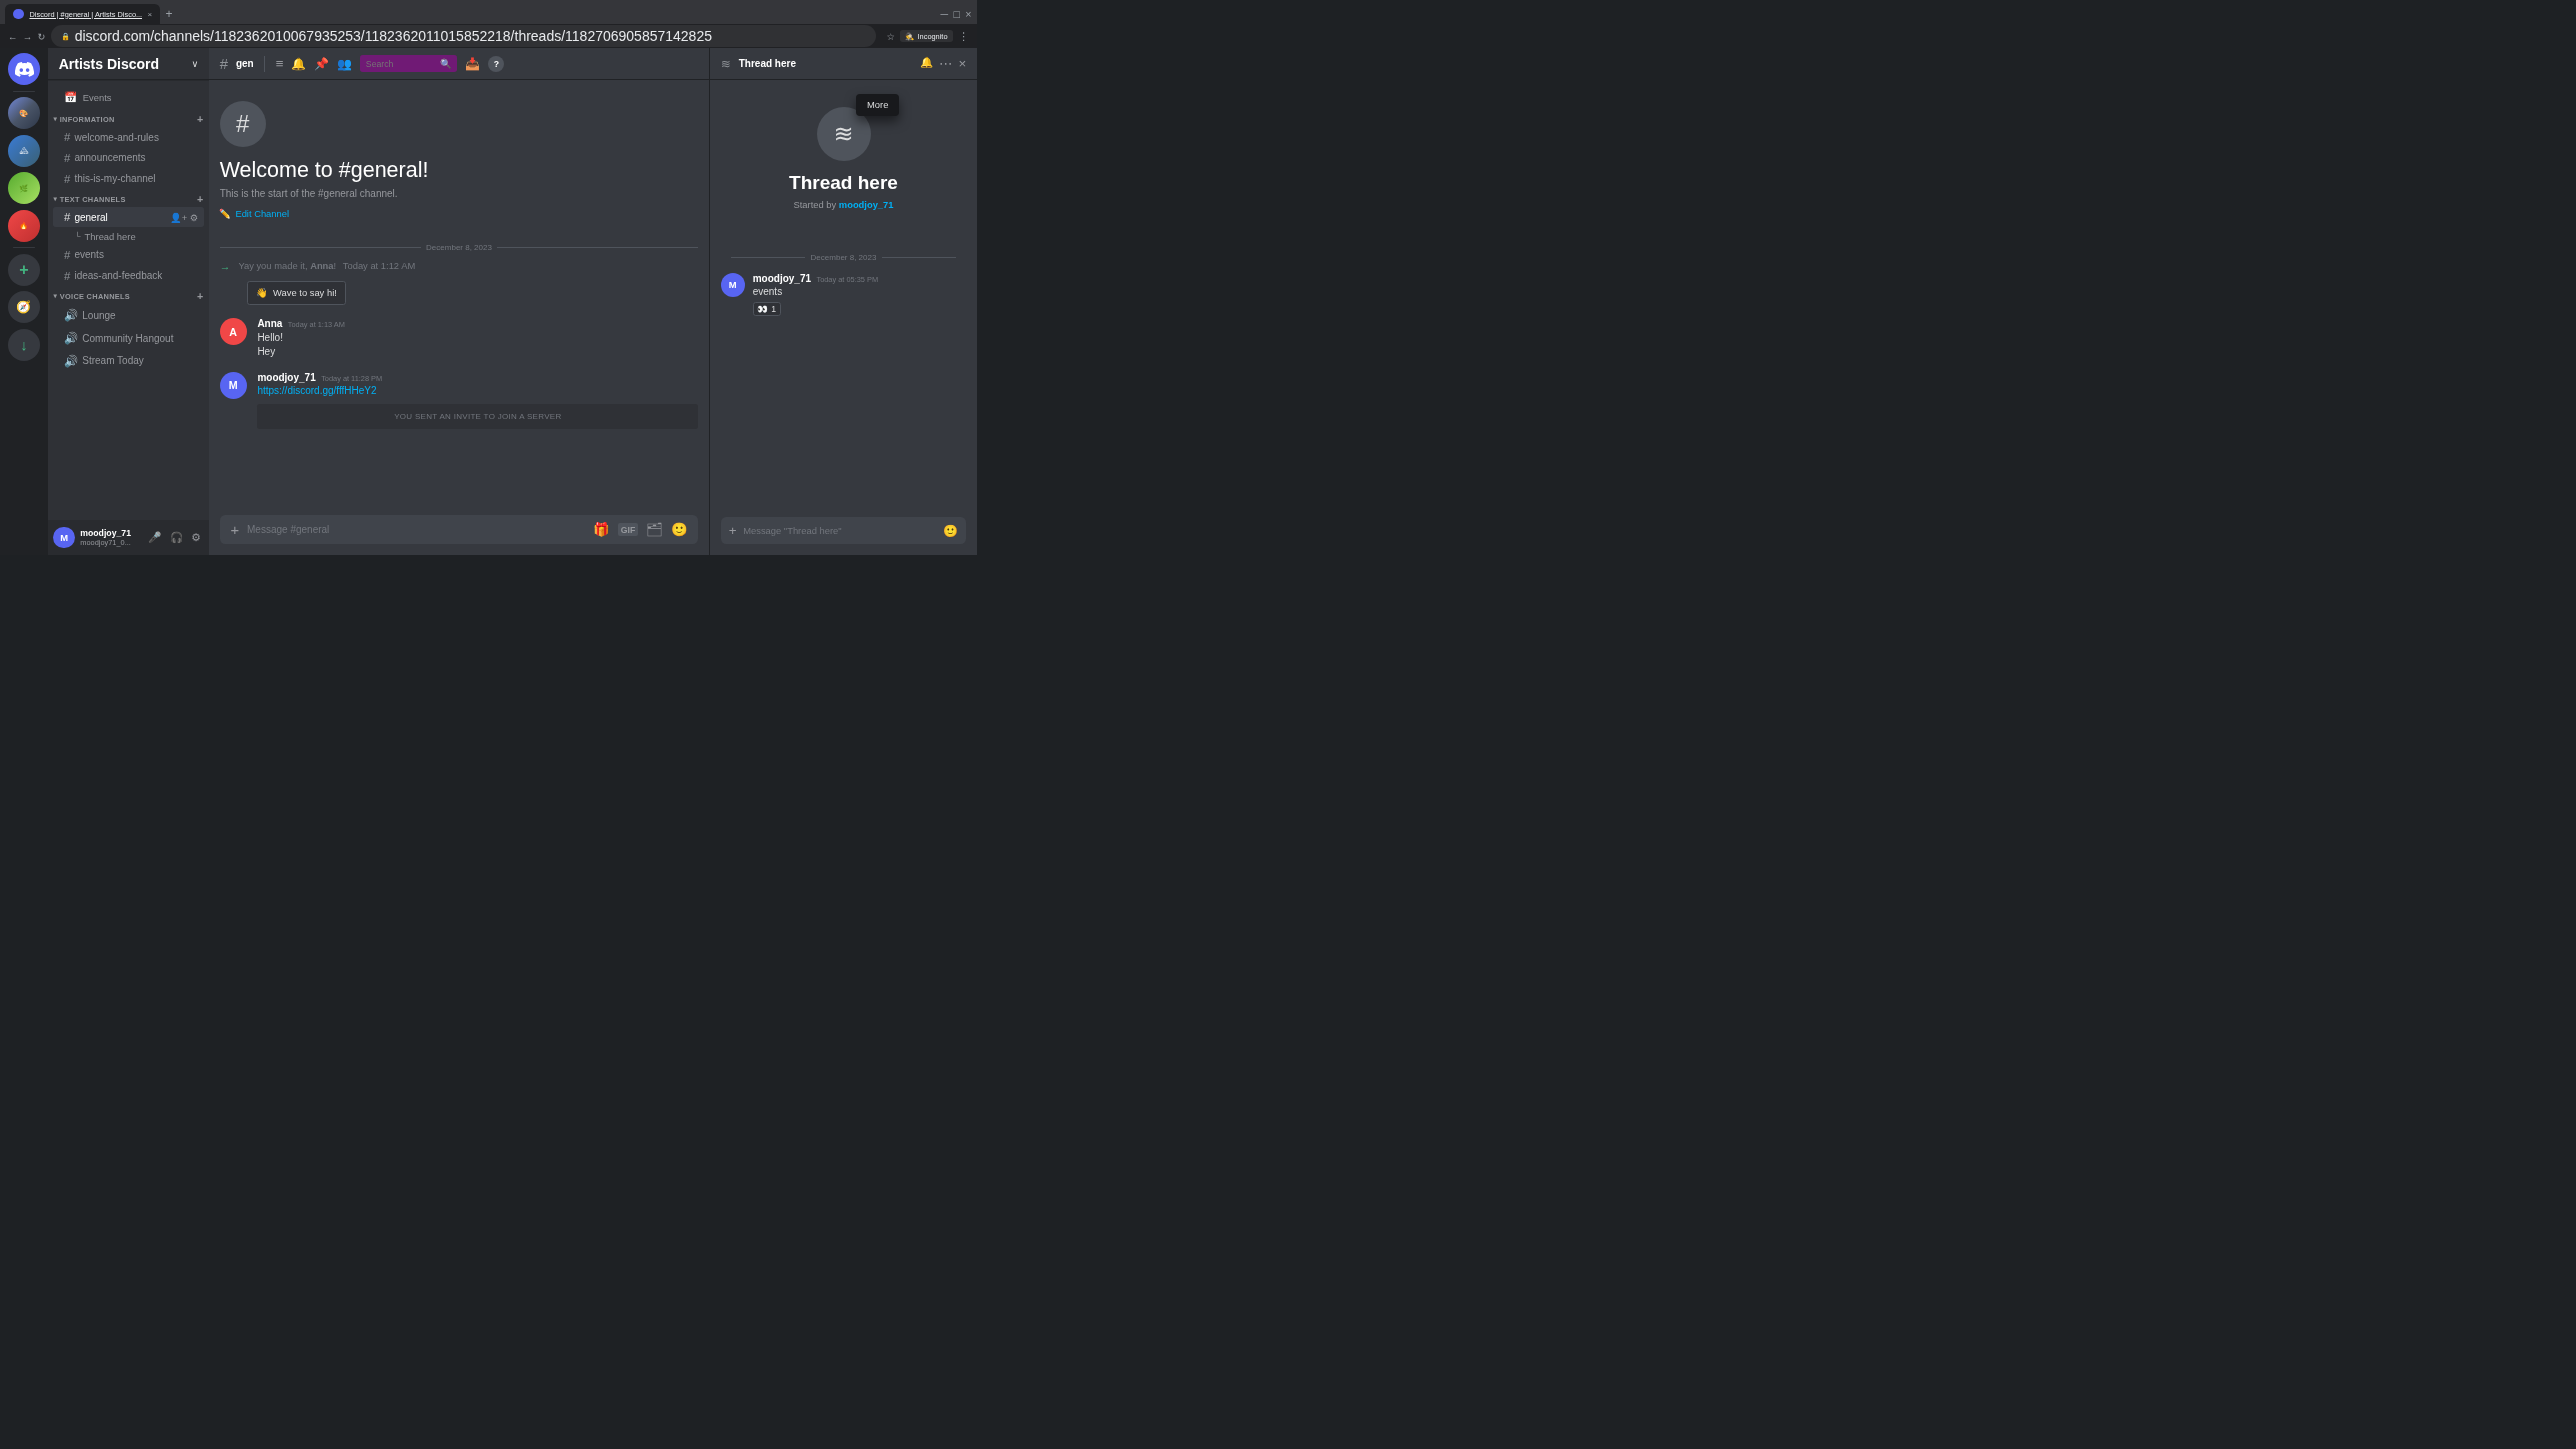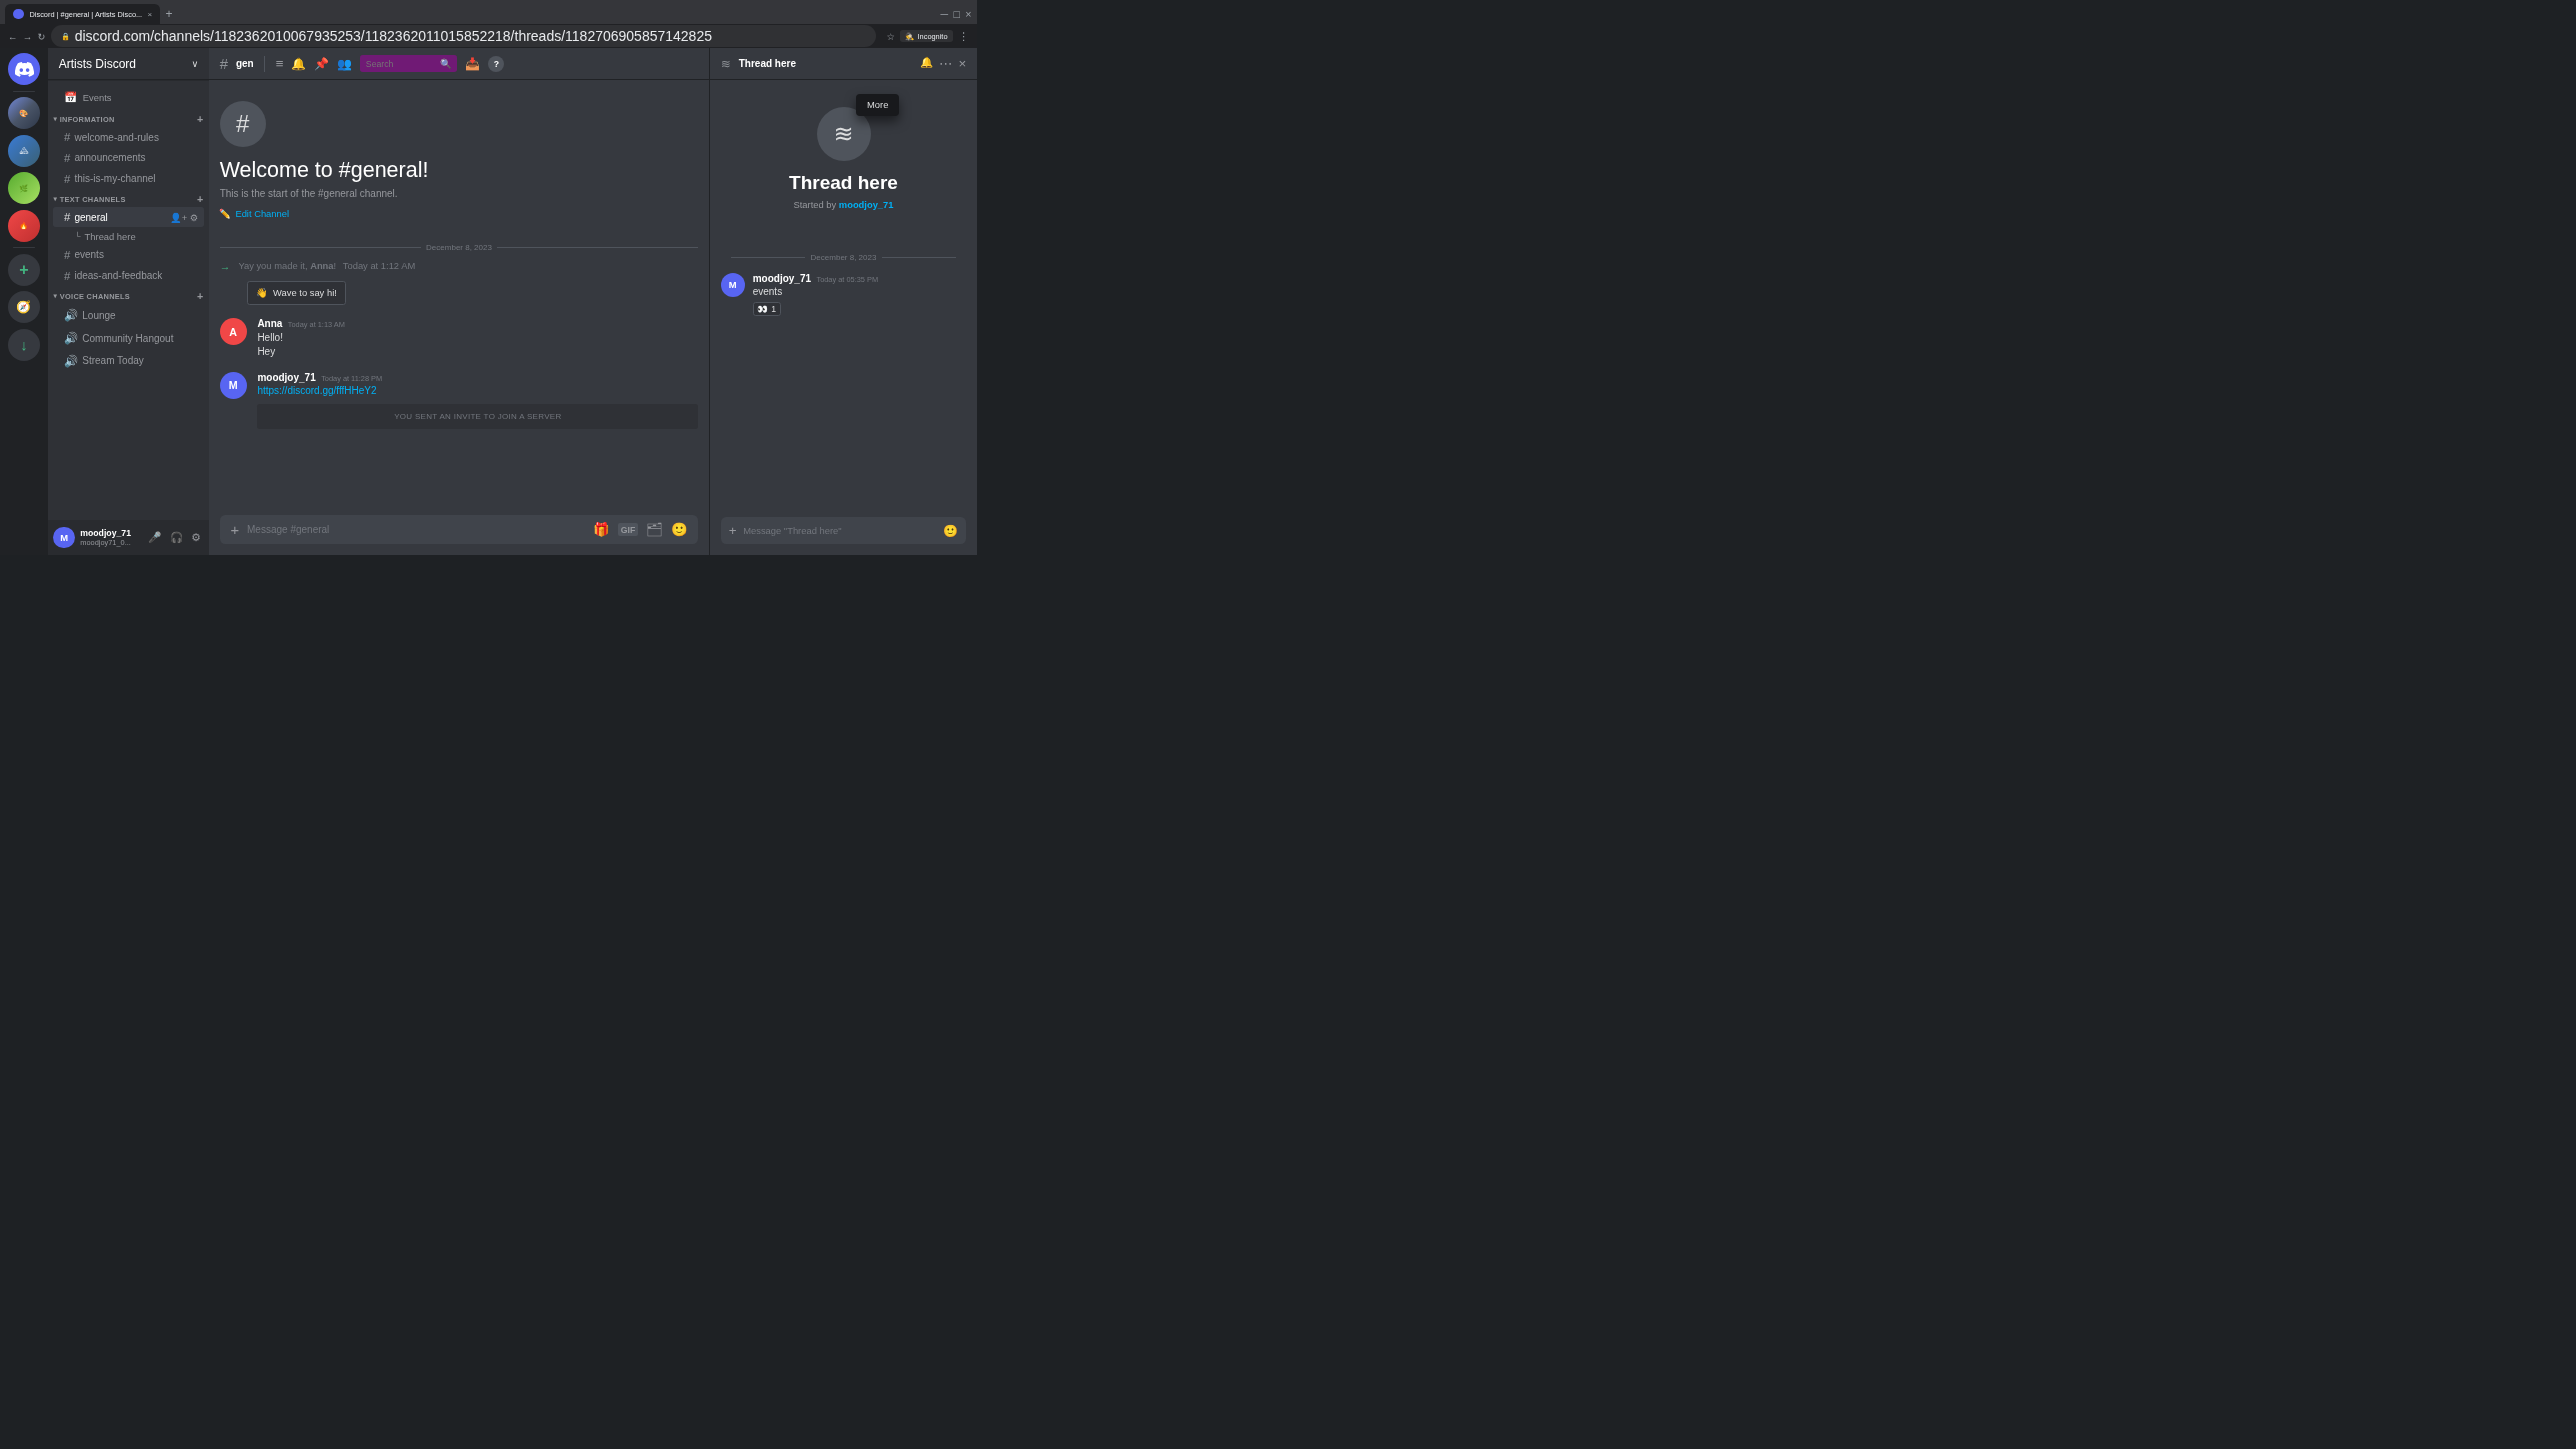--- a/index.html
+++ b/index.html
@@ -45,20 +45,21 @@
       background: #5865f2;
       border-radius: 50%;
       flex-shrink: 0;
     }
     .browser-tab .tab-title {
       font-size: 7.4px;
       color: #e8eaed;
       white-space: nowrap;
       overflow: hidden;
       text-overflow: ellipsis;
+      text-decoration: underline;
     }
     .browser-tab .tab-close {
       margin-left: auto;
       color: #9aa0a6;
       font-size: 8px;
       cursor: pointer;
     }
     .new-tab-btn {
       background: none;
       border: none;
@@ -182,23 +183,23 @@
     .sidebar-header {
       padding: 0 10.7px;
       height: 32px;
       display: flex;
       align-items: center;
       justify-content: space-between;
       border-bottom: 0.7px solid #202225;
       box-shadow: 0 0.7px 0 rgba(4,4,5,0.2);
     }
     .sidebar-header-title {
-      font-weight: 400;
+      font-weight: 700;
       color: #fff;
-      font-size: 12px;
+      font-size: 14px;
     }
     .sidebar-header-chevron { color: #dcddde; font-size: 9.4px; cursor: pointer; }
 
     .sidebar-content {
       flex: 1;
       overflow-y: auto;
       padding: 5.4px 0;
     }
     .sidebar-item-plain {
       display: flex;

